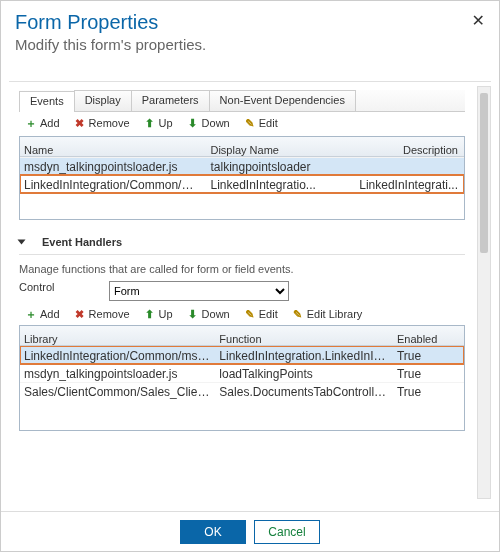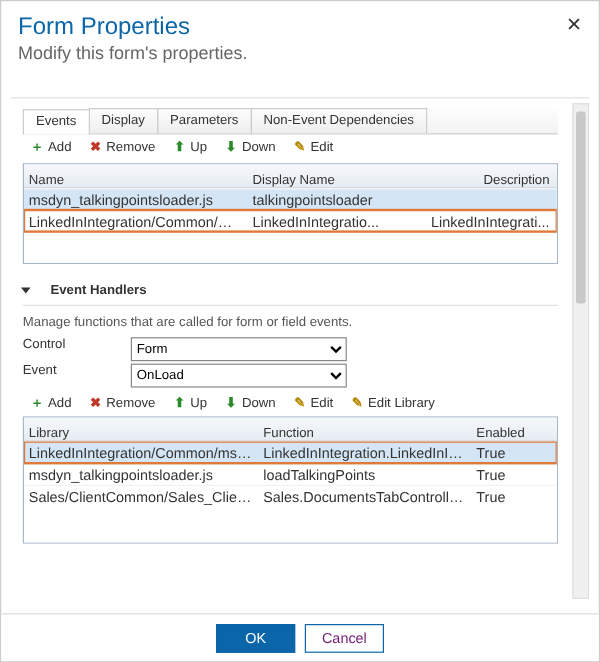--- a/index.html
+++ b/index.html
@@ -191,21 +191,21 @@
     padding: 0 12px;
     gap: 8px;
     background: #fff;
   }
   .btn {
     min-width: 66px;
     height: 24px;
     font-size: 12px;
     border: 1px solid #0a66a8;
     background: #fff;
-    color: #701a75;
+    color: #15803d;
     cursor: pointer;
   }
   .btn.primary {
     background: #0a66a8;
     color: #fff;
   }
 </style>
 </head>
 <body>
 
@@ -274,26 +274,20 @@
     </div>
     <hr class="sep">
     <div class="section-desc">Manage functions that are called for form or field events.</div>
 
     <div class="form-row">
       <label>Control</label>
       <select>
         <option>Form</option>
       </select>
     </div>
-    <div class="form-row">
-      <label>Event</label>
-      <select>
-        <option>OnLoad</option>
-      </select>
-    </div>
 
     <div class="toolbar">
       <div class="tbtn">
         <span class="ico ico-add">＋</span>
         <span>Add</span>
       </div>
       <div class="tbtn">
         <span class="ico ico-remove">✖</span>
         <span>Remove</span>
       </div>

